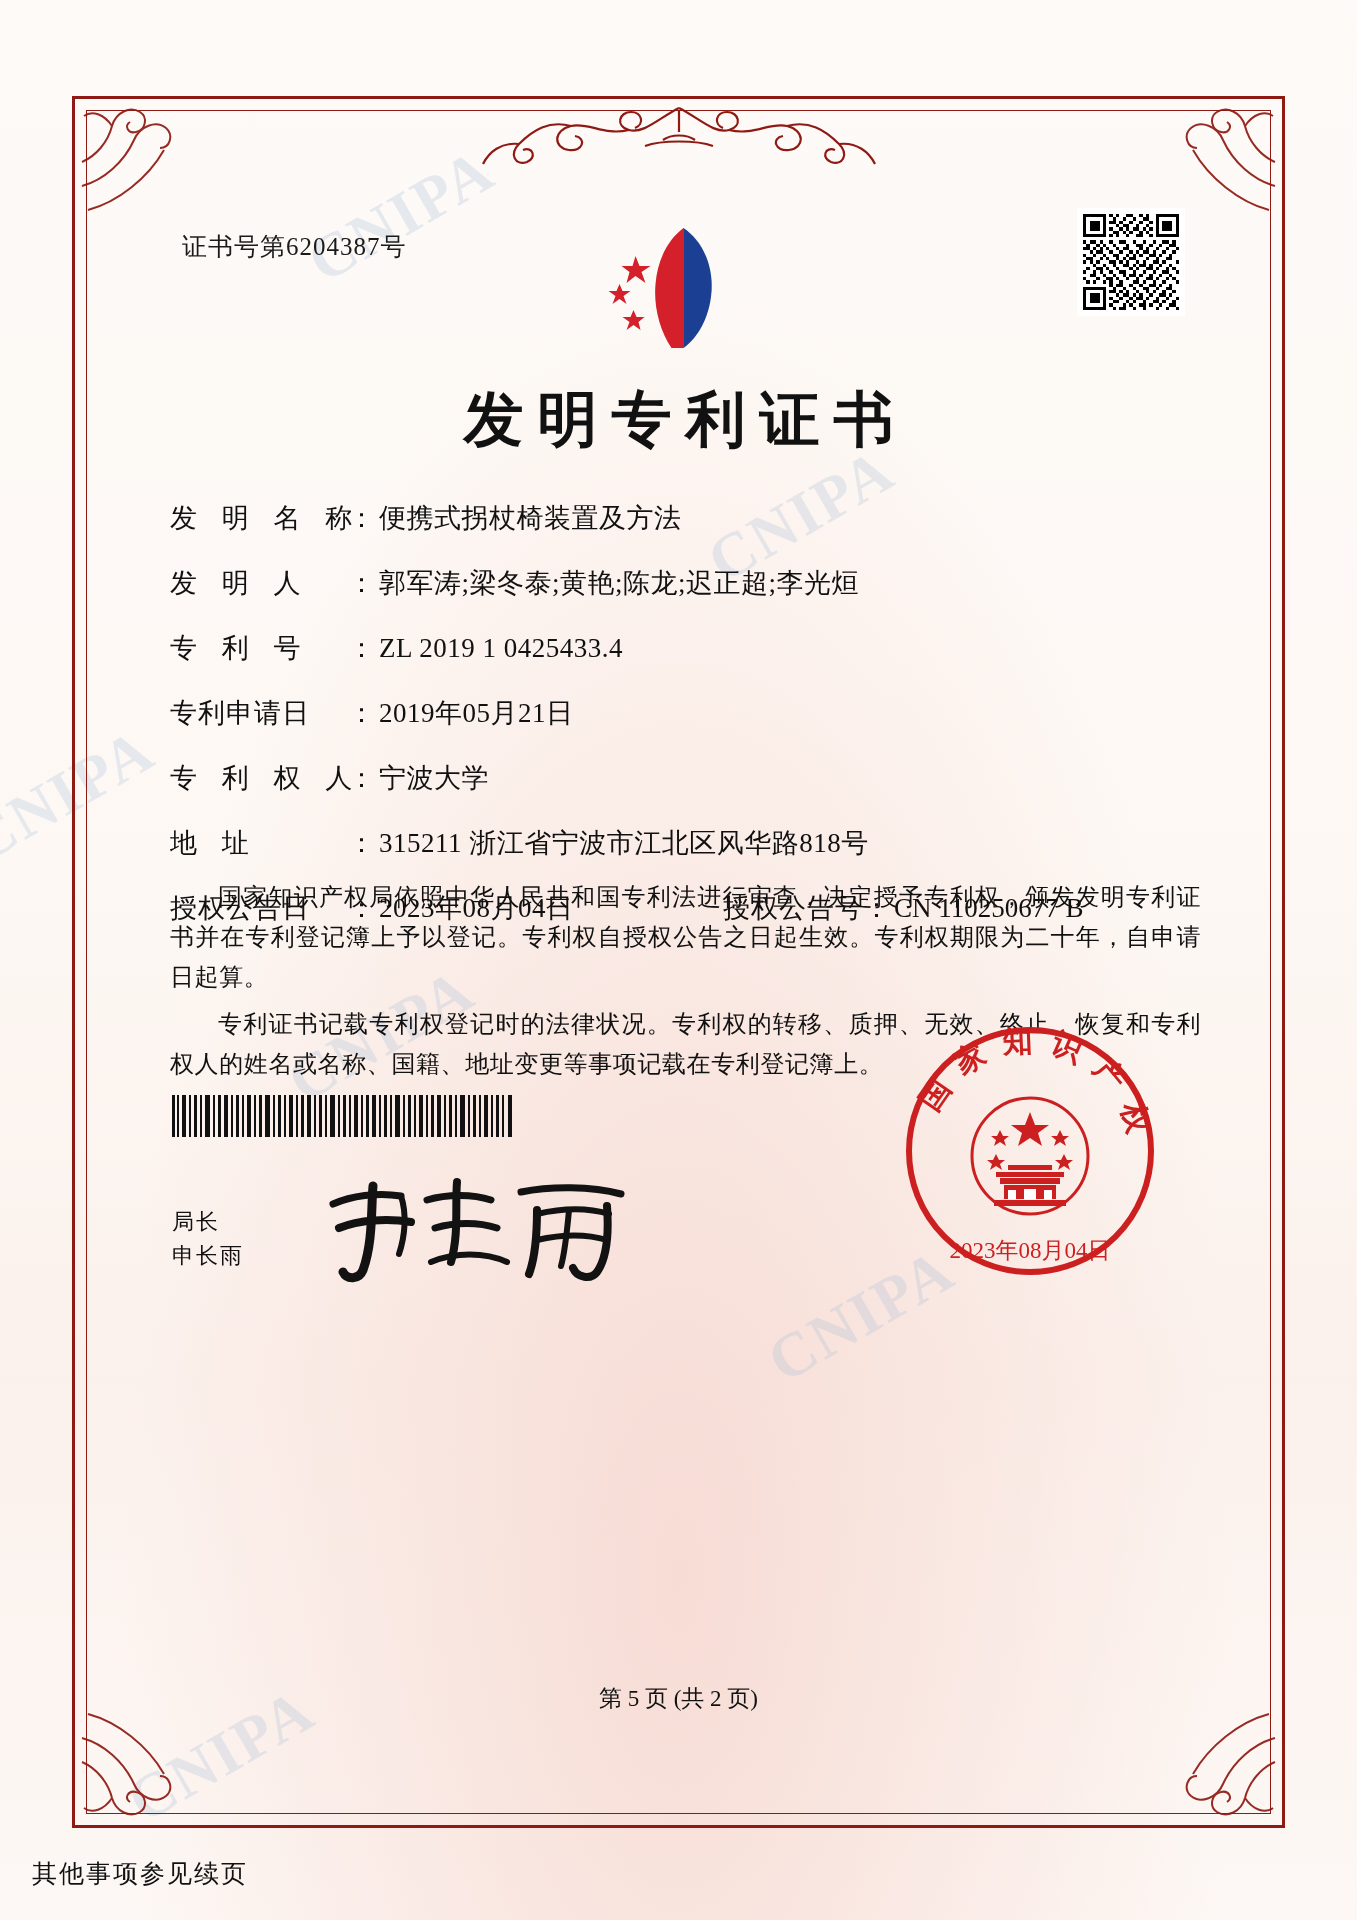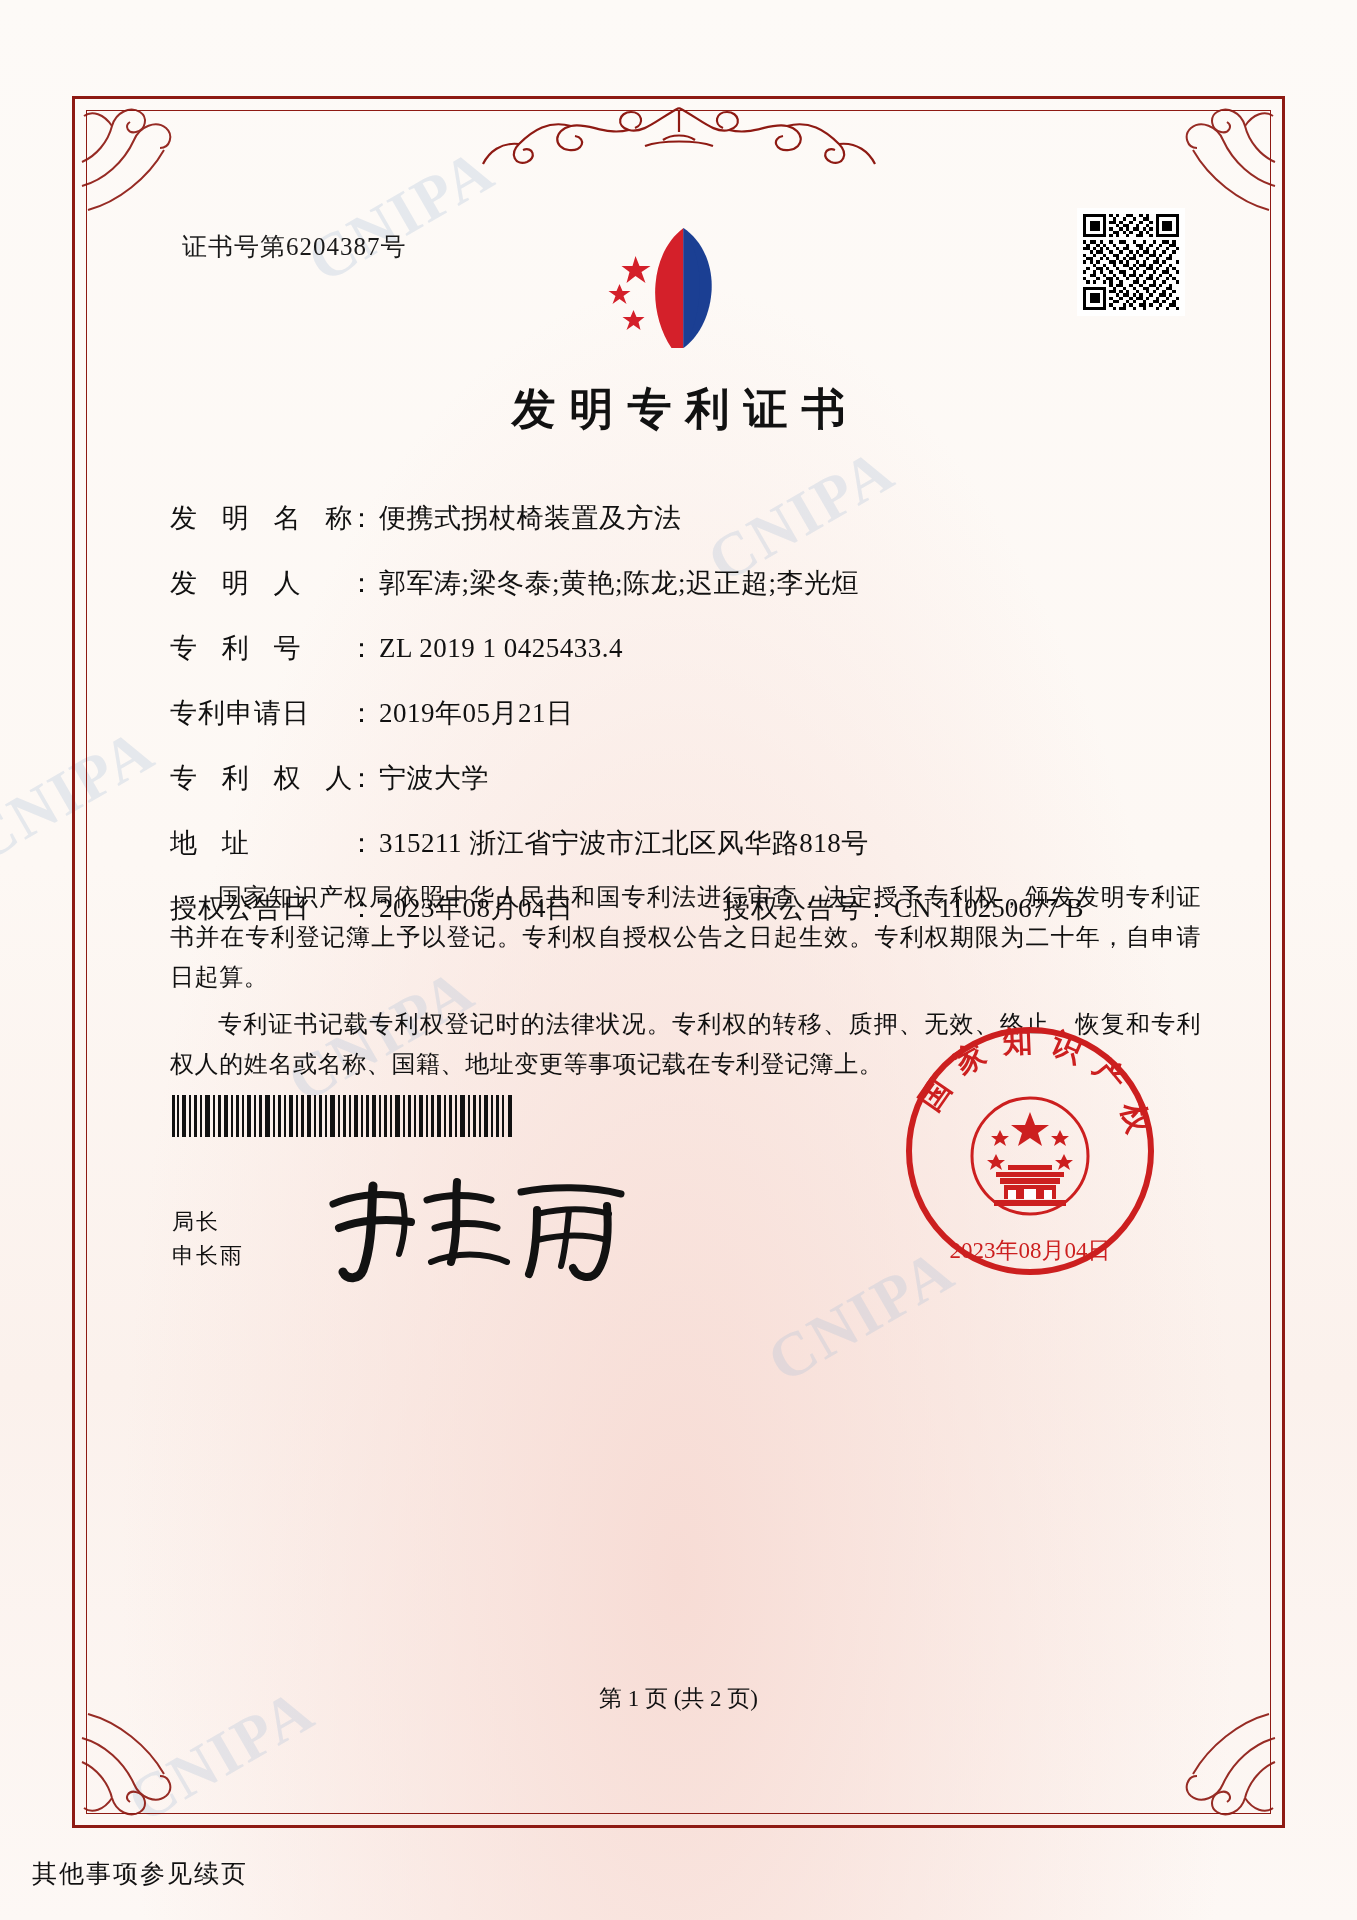--- a/index.html
+++ b/index.html
@@ -103,21 +103,21 @@
     transform: translateX(-50%);
     width: 175px;
     height: 150px;
   }
 
   .title {
     position: absolute;
     left: 0; right: 0;
     top: 250px;
     text-align: center;
-    font-size: 44px;
+    font-size: 60px;
     letter-spacing: 14px;
     font-weight: bold;
     color: #111;
     text-indent: 14px;
     font-family: "DejaVu Serif", "Liberation Serif", serif;
   }
 
   .fields {
     position: absolute;
     left: 60px;
@@ -706,17 +706,17 @@
         <path d="M222 70 C 248 64, 272 64, 292 70" stroke-width="6"></path>
         <path d="M254 40 C 252 62, 250 82, 246 96" stroke-width="6"></path>
       </g>
     </svg>
 
     <div class="signature-block">
       <div>局长</div>
       <div>申长雨</div>
     </div>
 
-    <div class="page-no">第 1 页 (共 2 页)</div>
+    <div class="page-no">第 5 页 (共 2 页)</div>
   </div>
 
   <div class="footer-note">其他事项参见续页</div>
 </div>
 
 </body></html>

